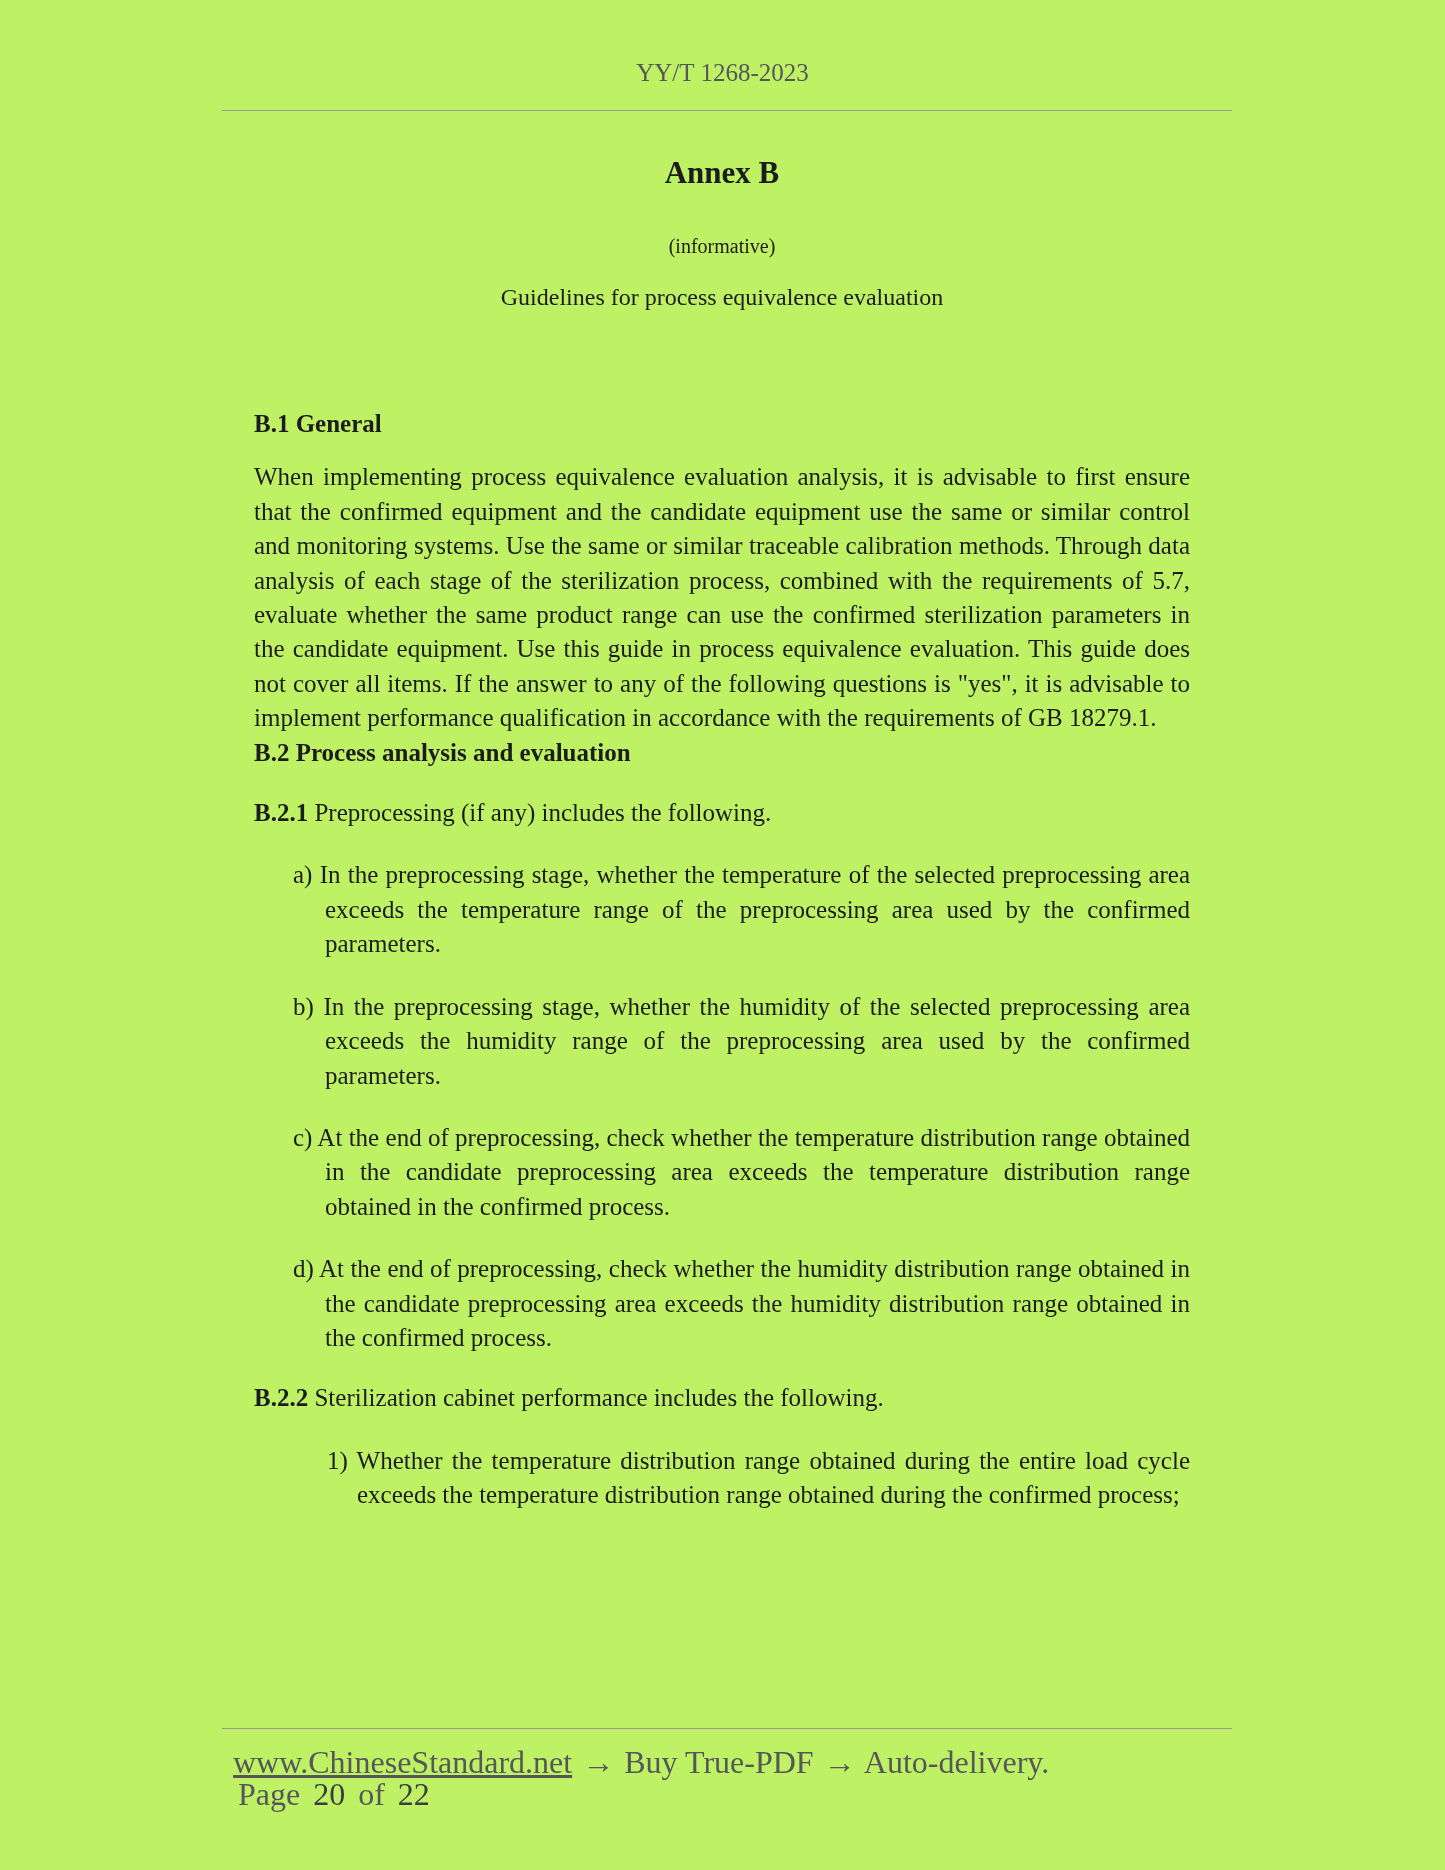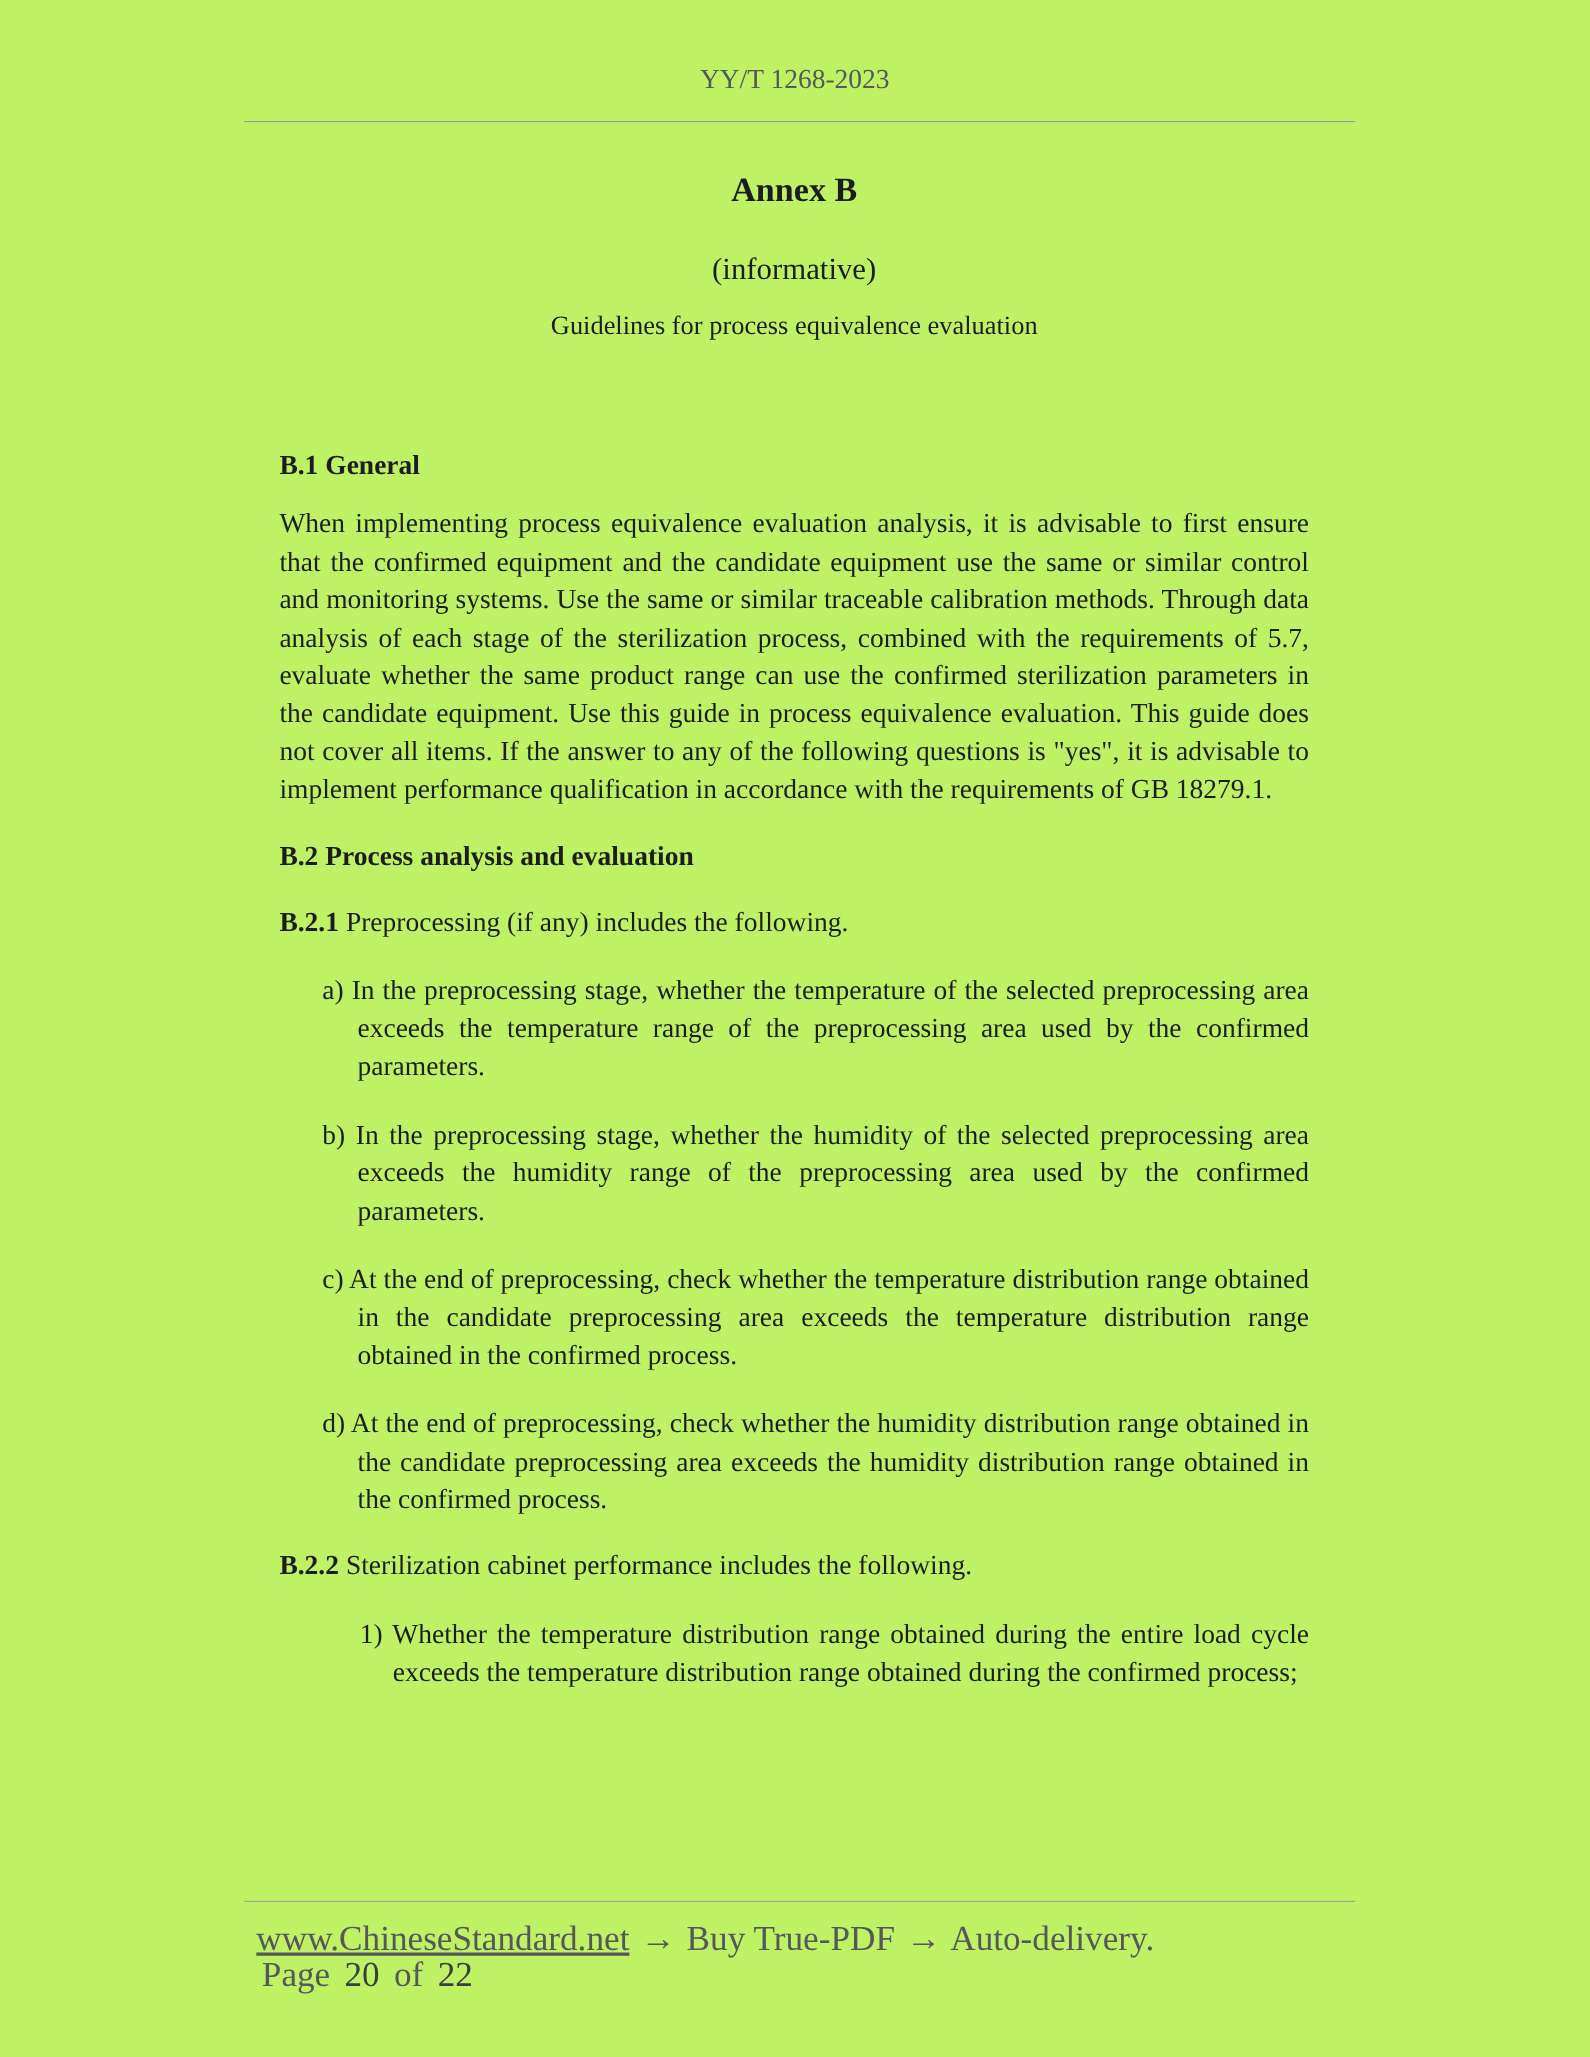--- a/index.html
+++ b/index.html
@@ -36,38 +36,38 @@
   .annex-title {
     margin-top: 42px;
     text-align: center;
     font-size: 31px;
     line-height: 40px;
     font-weight: bold;
   }
   .informative {
     margin-top: 36px;
     text-align: center;
-    font-size: 28px;
+    font-size: 20px;
     line-height: 34px;
     font-weight: normal;
   }
   .subtitle {
     margin-top: 18px;
     text-align: center;
     font-size: 24px;
     line-height: 32px;
     font-weight: normal;
   }
   .sec {
     font-size: 25px;
     line-height: 34.4px;
     font-weight: bold;
   }
   .sec-b1 { margin-top: 94px; }
-  .sec-b2 { margin-top: 26px; }
+  .sec-b2 { }
   .bodytext {
     margin-top: 19px;
     font-size: 25px;
     line-height: 34.4px;
     text-align: justify;
   }
   .clause {
     margin-top: 26px;
     font-size: 25px;
     line-height: 34.4px;

